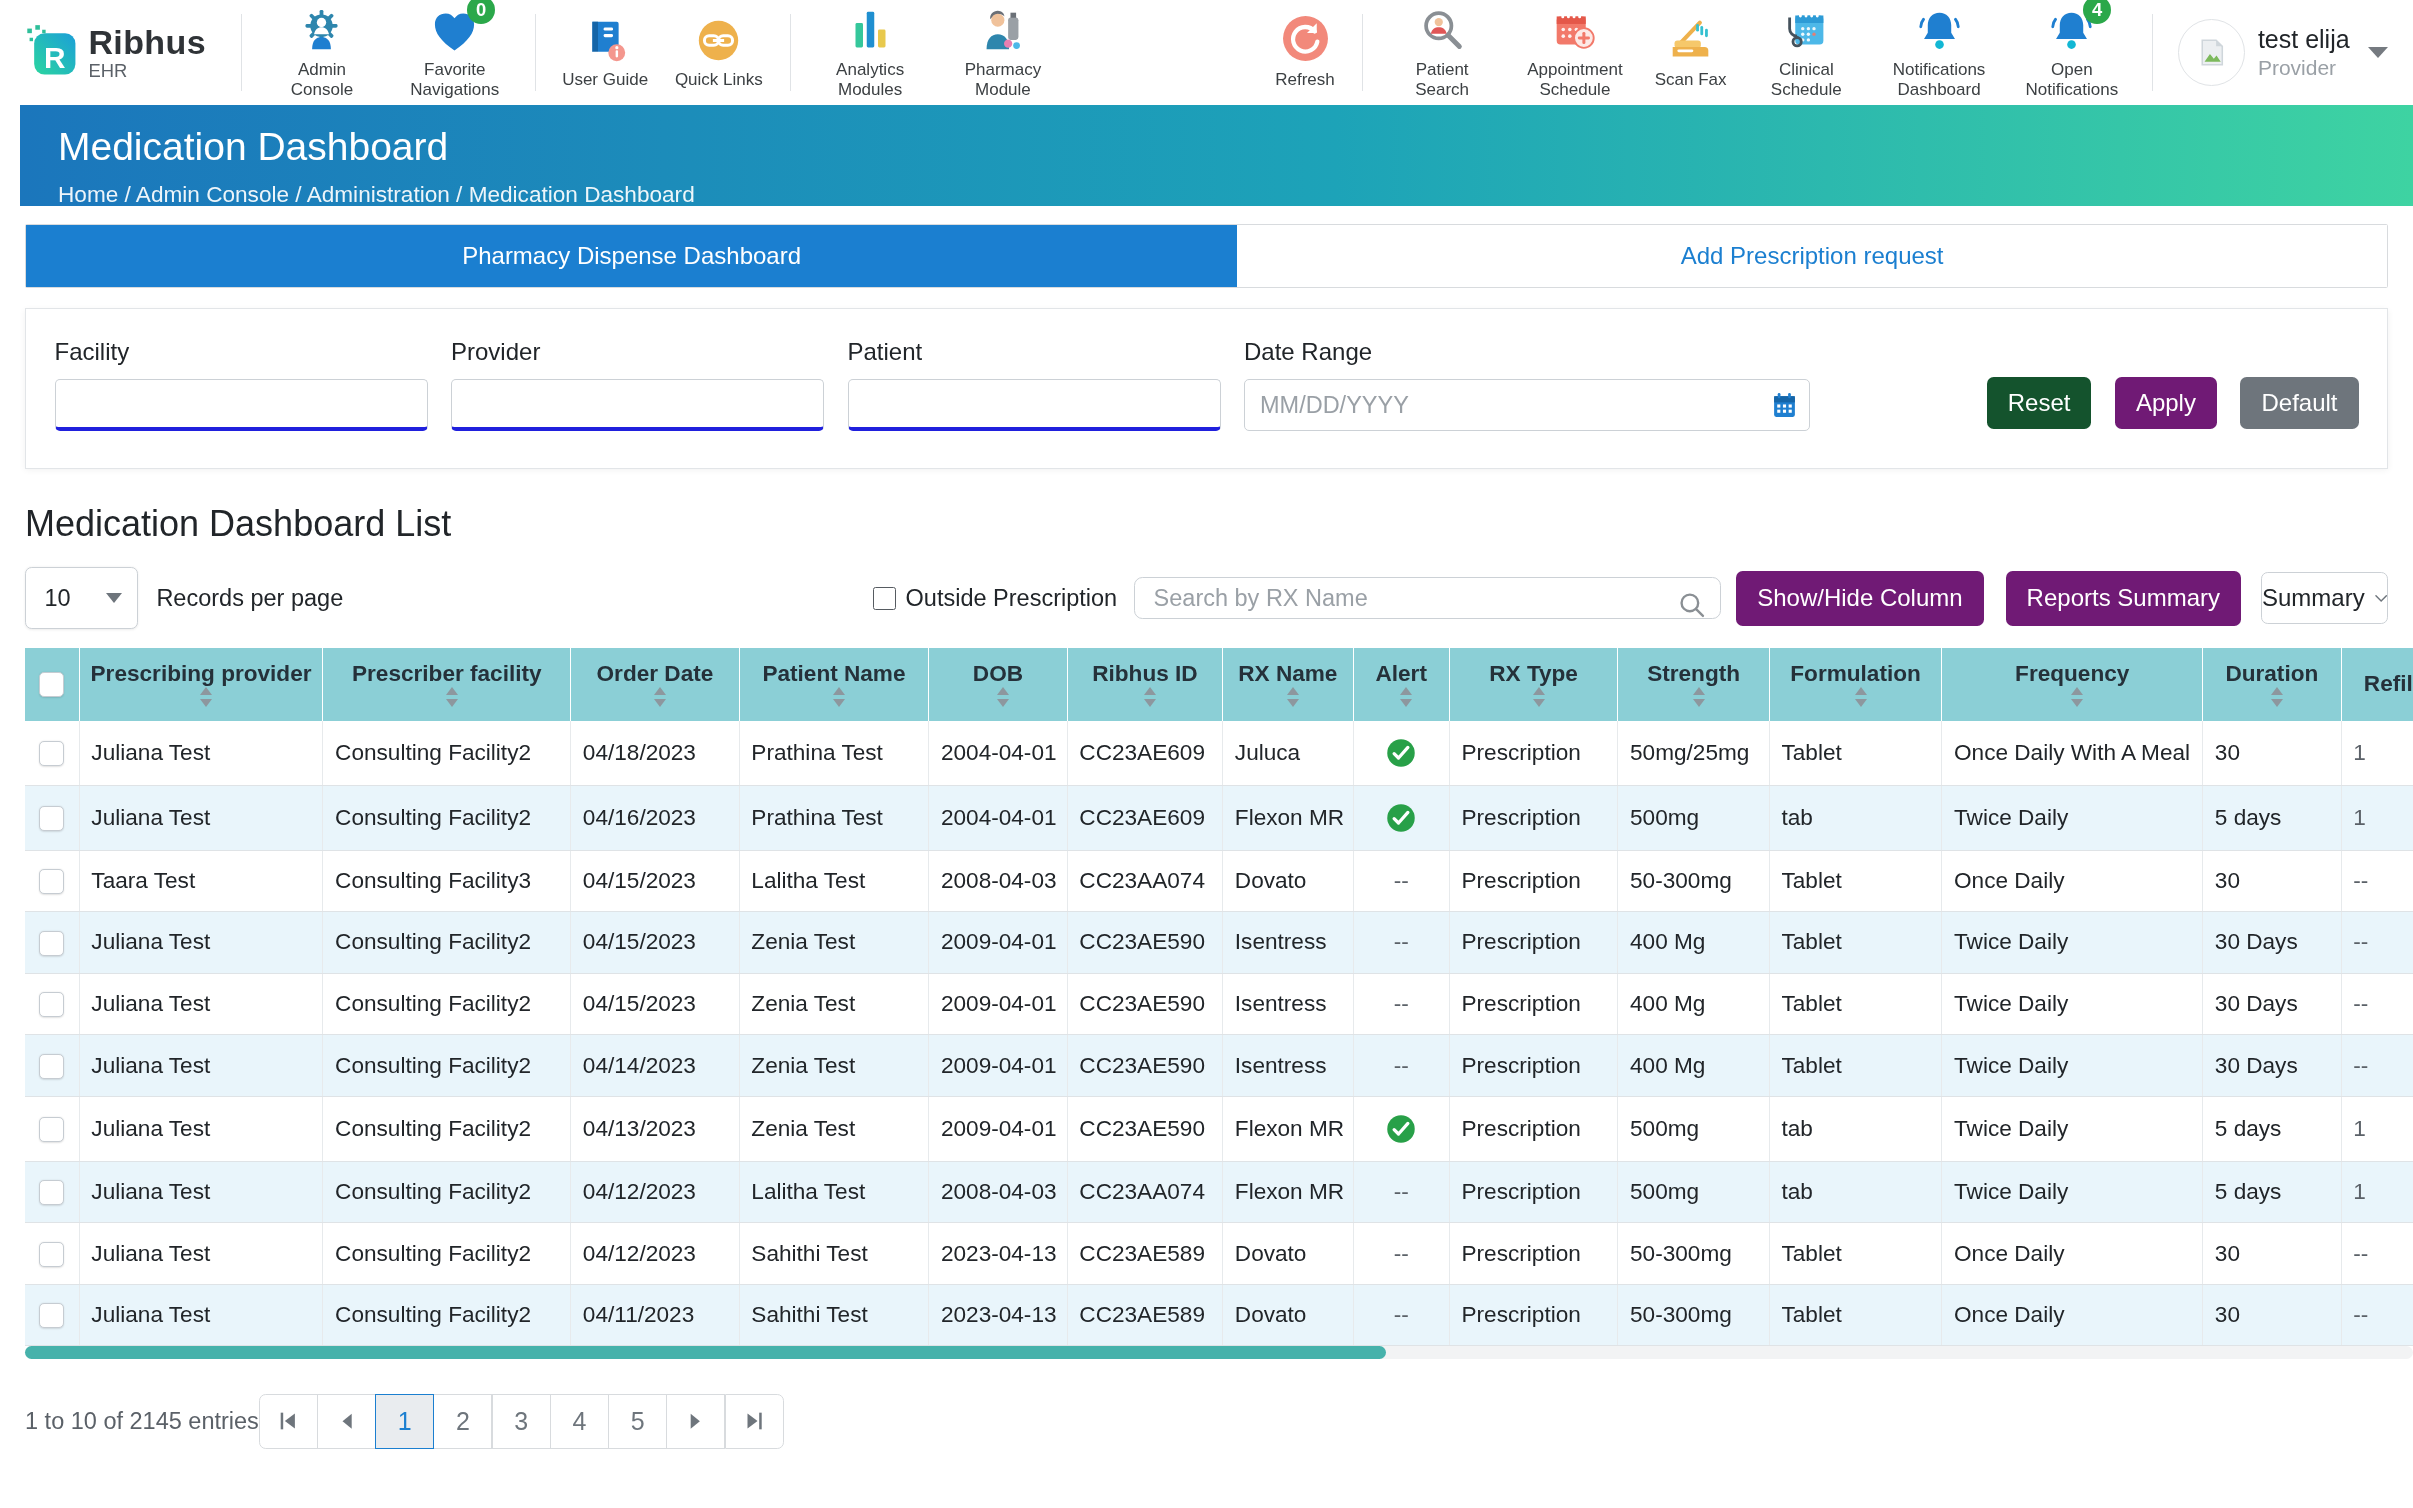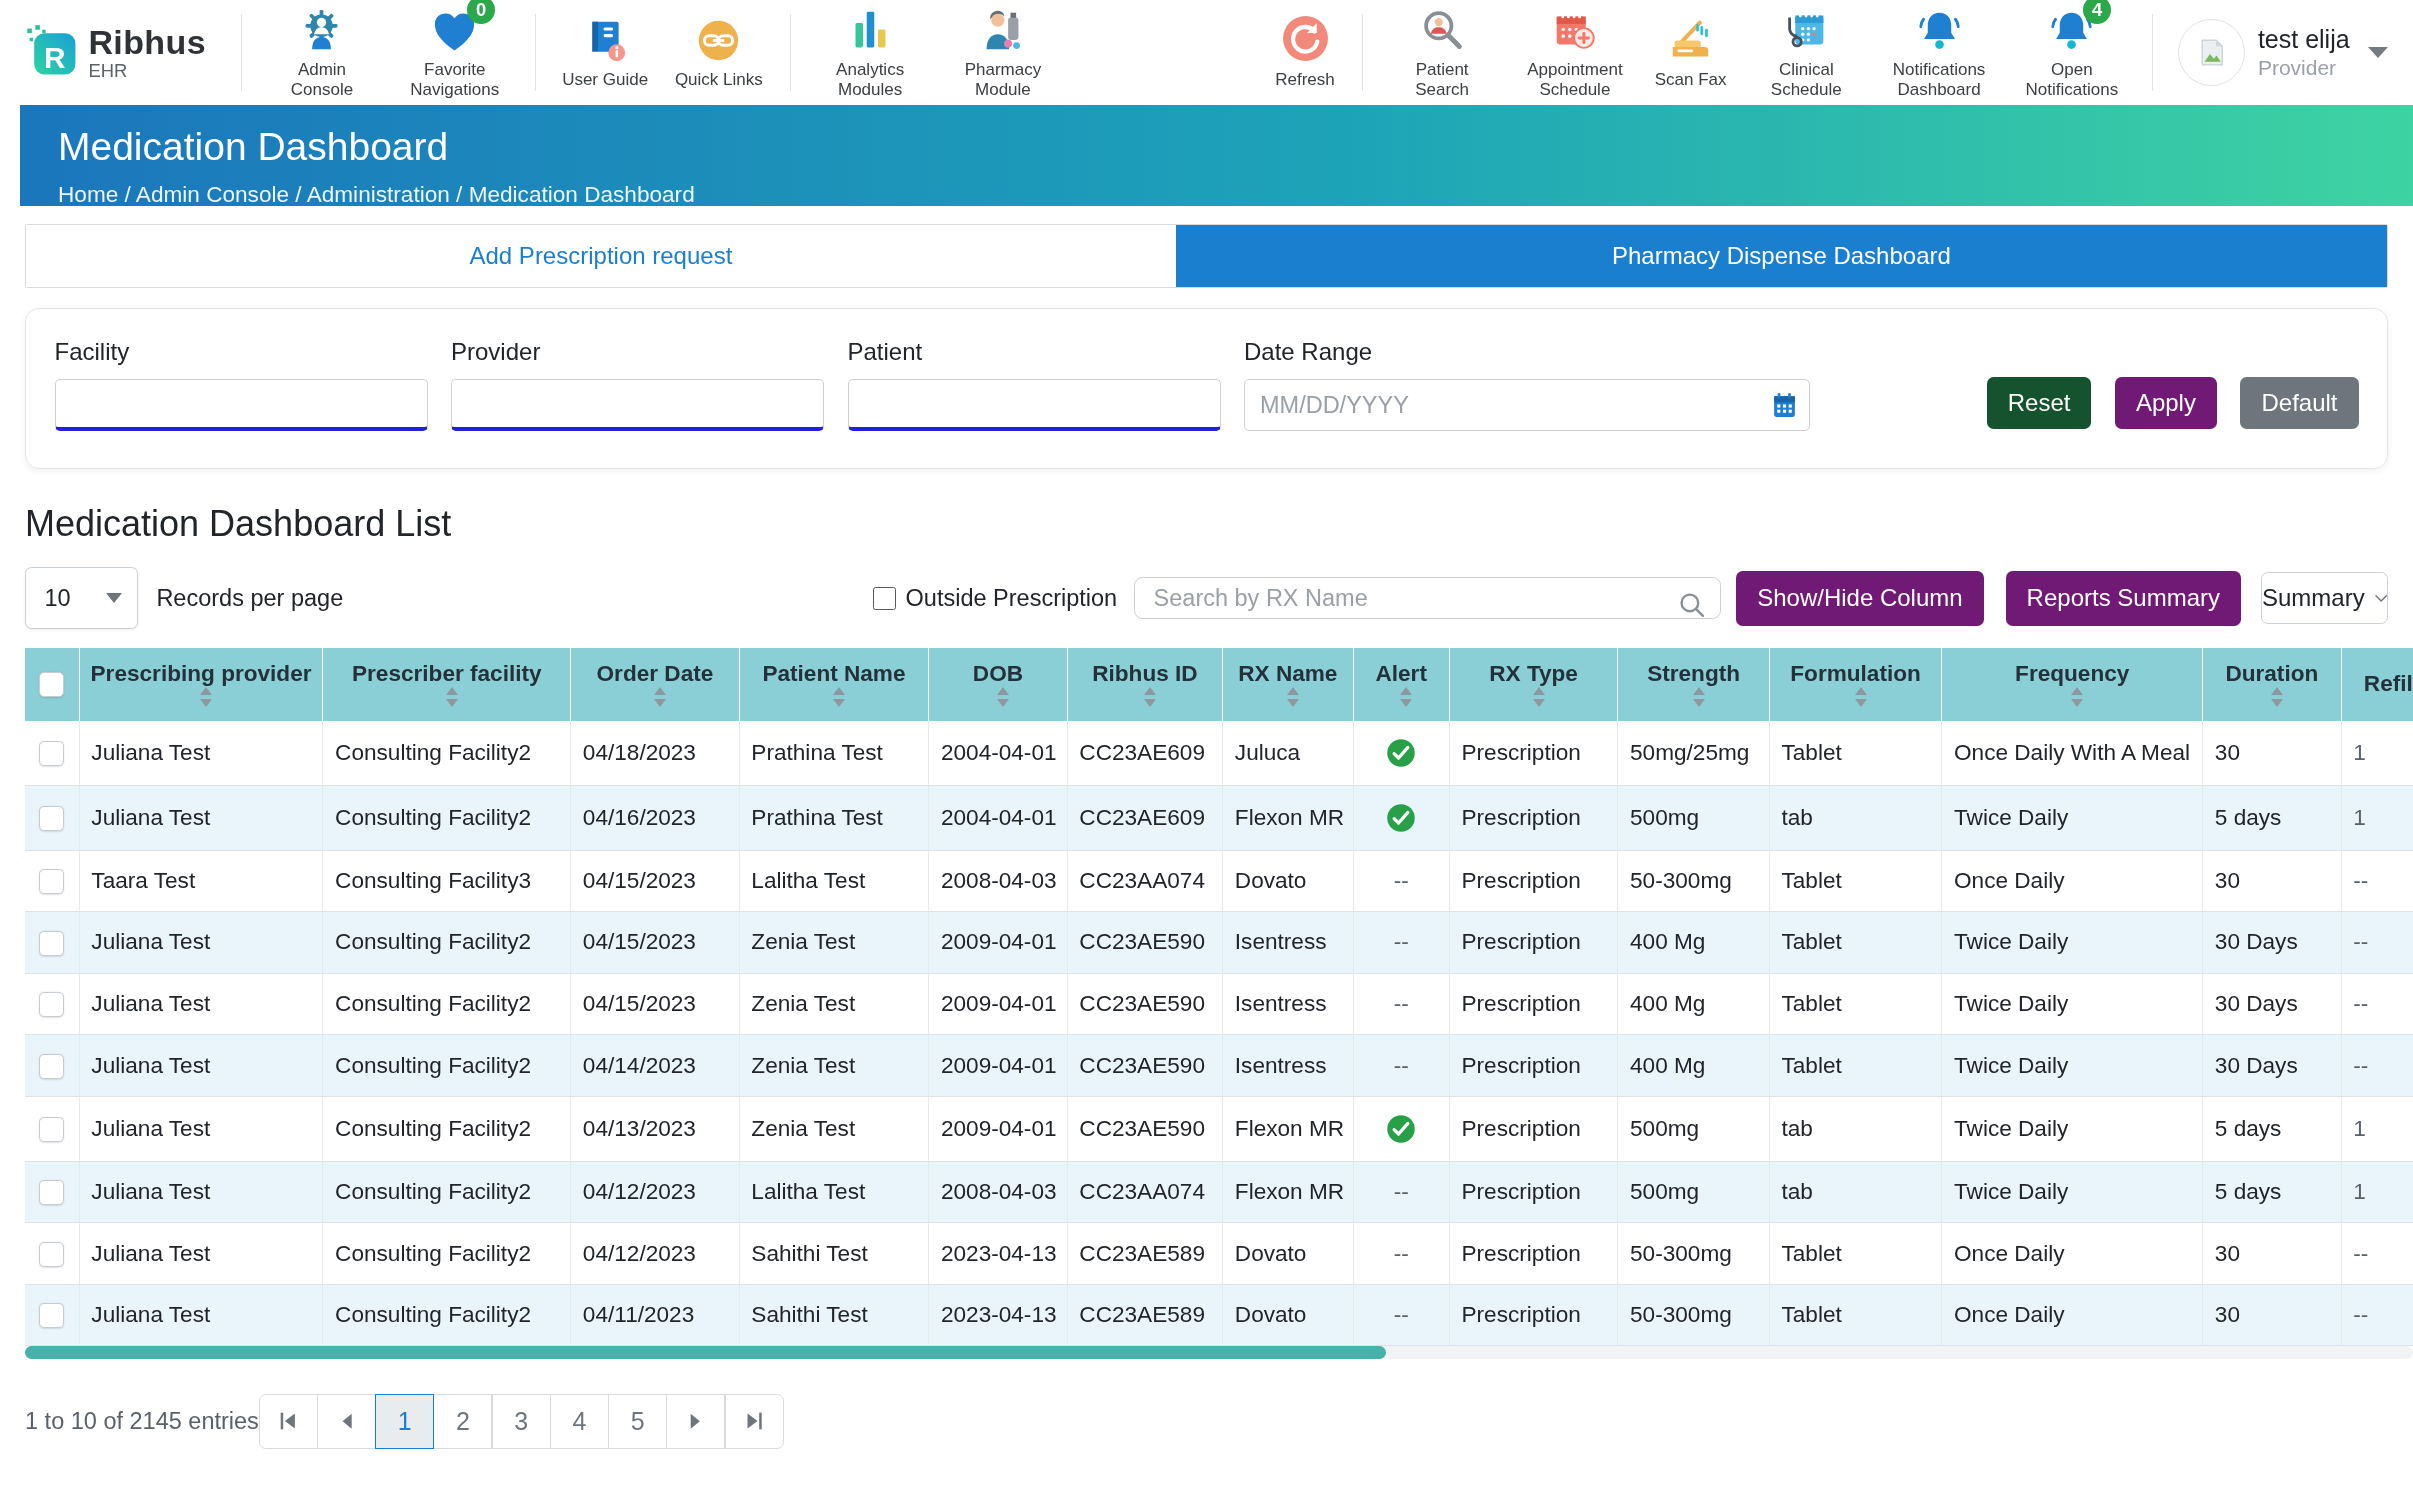--- a/index.html
+++ b/index.html
@@ -29,21 +29,21 @@
   .page-header h1 { color:#fff; font-size:39px; font-weight:500; }
   .breadcrumb { color:rgba(255,255,255,.92); font-size:22.6px; margin-top:13.4px; cursor:pointer; }
 
   
   .tabs { margin:18.4px 25px 0 25px; display:flex; height:64px; border:0.8px solid #d8dbde; border-radius:1.7px; }
   .tab { display:flex; align-items:center; justify-content:center; font-size:24px; cursor:pointer; }
   .tab.active { flex:0 0 51.3%; background:#1b7fd0; color:#fff; }
   .tab.inactive { flex:1; background:#fff; color:#1b7fd0; }
 
   
-  .filter-card { margin:20px 25px 0 25px; border:0.8px solid #e2e5e8; border-radius:14px; box-shadow:0 1.7px 6.7px rgba(0,0,0,.06); padding:28.5px 28.5px 37px 28.5px; display:flex; align-items:flex-start; gap:23.5px; }
+  .filter-card { margin:20px 25px 0 25px; border:0.8px solid #e2e5e8; border-radius:0; box-shadow:0 1.7px 6.7px rgba(0,0,0,.06); padding:28.5px 28.5px 37px 28.5px; display:flex; align-items:flex-start; gap:23.5px; }
   .fgroup { display:flex; flex-direction:column; }
   .flabel { font-size:24px; color:#212529; margin-bottom:13.4px; }
   .finput { width:373px; height:52px; border:0.8px solid #ccd1d6; border-bottom:4.2px solid #2020dd; border-radius:5px; font-size:23.5px; padding:0 15px; outline:none; color:#212529; background:#fff; }
   .date-wrap { position:relative; }
   .date-input { width:566px; height:52px; border:0.8px solid #ccd1d6; border-radius:5px; font-size:23.5px; padding:0 50px 0 15px; outline:none; background:#fff; }
   .date-ic { position:absolute; right:13.4px; top:12.6px; cursor:pointer; }
   input::placeholder { color:#9aa0a6; }
   .fbtns { margin-left:auto; display:flex; gap:23.5px; margin-top:39px; }
   .btn { height:52px; border:none; border-radius:6.7px; font-size:24px; color:#fff; padding:0 21px; cursor:pointer; font-family:inherit; }
   .btn.red { background:#14532d; }
@@ -354,22 +354,22 @@
     <span class="caret"></span>
   </div>
 </header>
 
 <div class="page-header">
   <h1>Medication Dashboard</h1>
   <div class="breadcrumb">Home / Admin Console / Administration / Medication Dashboard</div>
 </div>
 
 <div class="tabs">
+  <div class="tab active">Pharmacy Dispense Dashboard</div>
   <div class="tab inactive">Add Prescription request</div>
-  <div class="tab active">Pharmacy Dispense Dashboard</div>
 </div>
 
 <div class="filter-card">
   <div class="fgroup">
     <span class="flabel">Facility</span>
     <input class="finput" style="">
   </div>
   <div class="fgroup">
     <span class="flabel">Provider</span>
     <input class="finput" style="">

